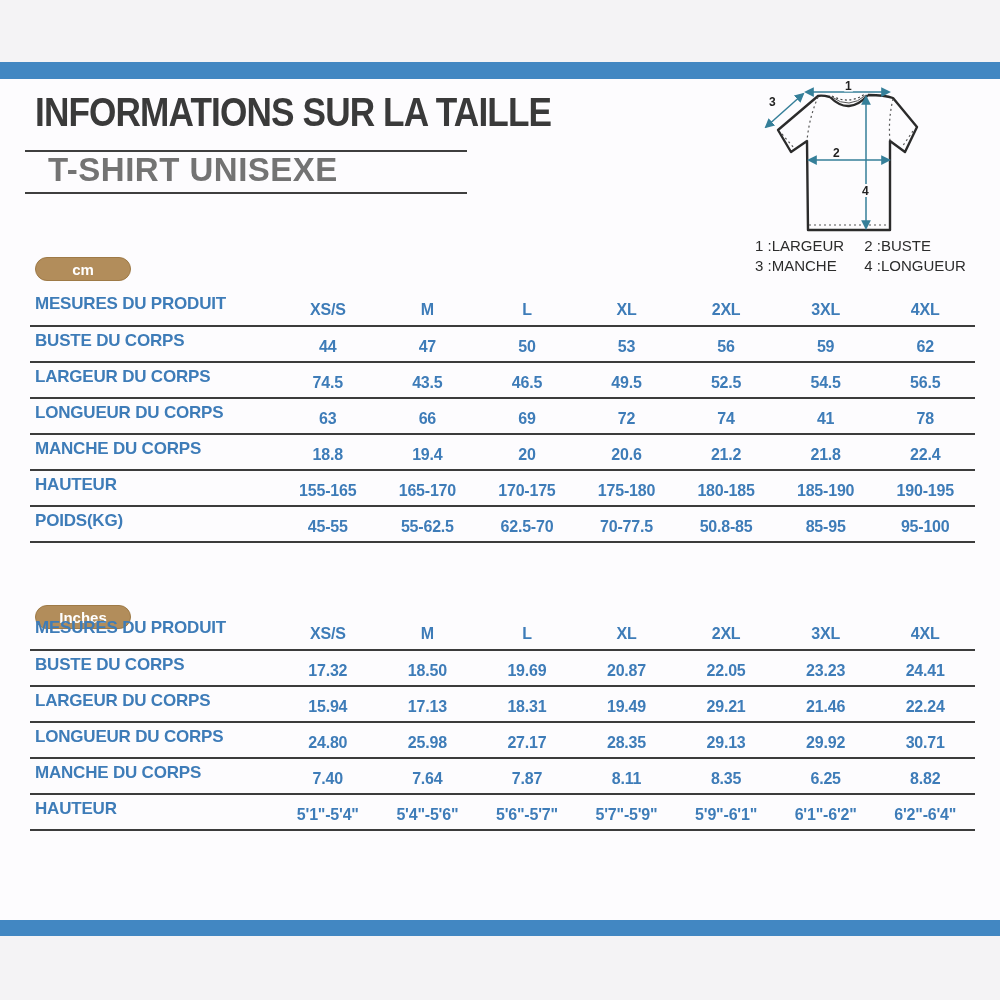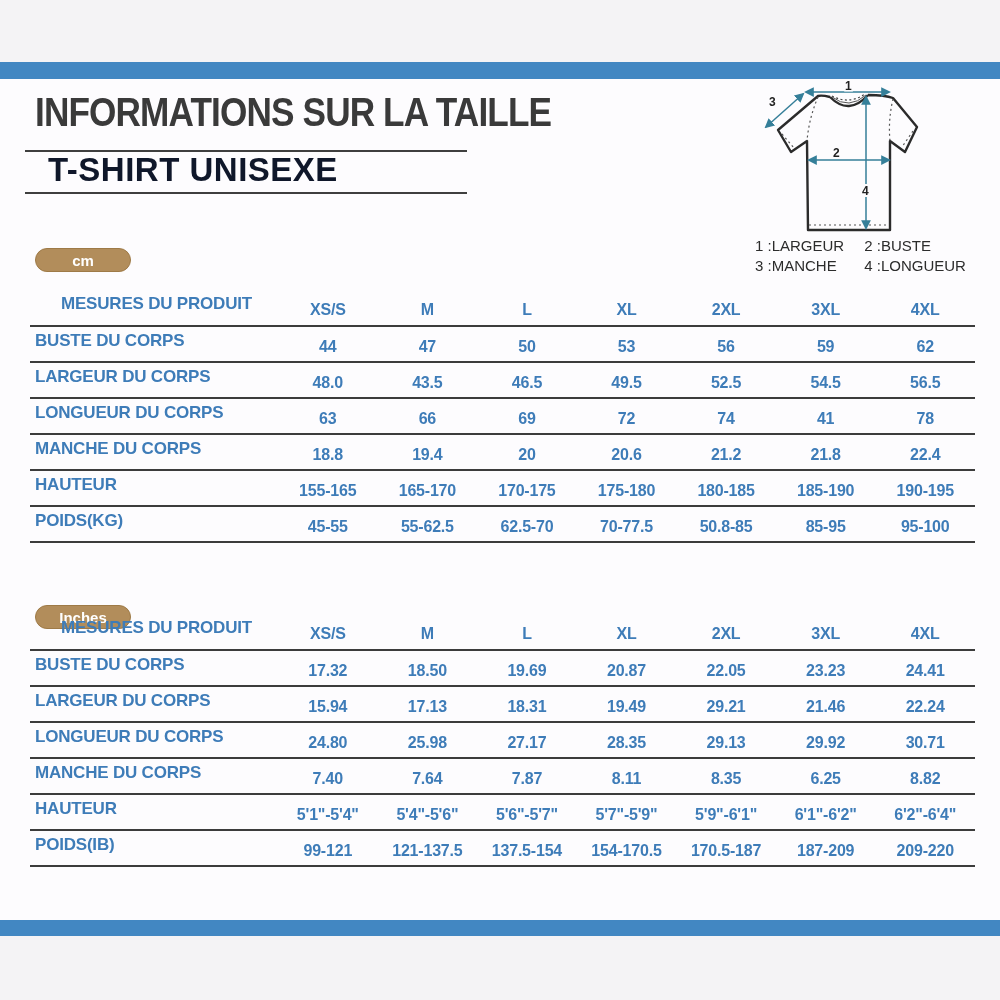--- a/index.html
+++ b/index.html
@@ -8,42 +8,42 @@
   .bar{position:absolute;left:0;width:1000px;background:var(--accent,#4287c2);}
   .bar.top{top:62px;height:17px;}
   .bar.bottom{top:920px;height:16px;}
   .content{position:absolute;left:0;top:79px;width:1000px;height:841px;background:#fdfcfe;}
 
   
   .title{position:absolute;left:35px;top:90px;font-size:40px;font-weight:bold;color:#3a3a3a;
          letter-spacing:-1px;transform:scaleX(.88);transform-origin:left top;white-space:nowrap;}
   .rule{position:absolute;left:25px;width:442px;height:0;border-top:2px solid #3f3f3f;}
   .rule.r1{top:150px;} .rule.r2{top:192px;}
-  .subtitle{position:absolute;left:48px;top:151px;font-size:33px;font-weight:bold;color:#0f172a;
+  .subtitle{position:absolute;left:48px;top:151px;font-size:33px;font-weight:bold;color:#737373;
             letter-spacing:.5px;white-space:nowrap;}
 
   
   .diagram{position:absolute;left:735px;top:80px;width:240px;height:155px;}
   .legend{position:absolute;left:755px;top:237px;display:grid;grid-template-columns:auto auto;
           column-gap:20px;row-gap:3px;font-size:15px;font-weight:normal;color:#2c2c2c;white-space:nowrap;}
 
   
   .badge{position:absolute;left:35px;width:96px;height:24px;border-radius:12px;background:var(--badge,#b28d5b);
          border:1px solid #9e7a47;color:#fff;font-weight:bold;font-size:15px;display:flex;
          align-items:center;justify-content:center;box-sizing:border-box;}
-  .badge.cm{top:248px;} .badge.inches{top:578px;margin-top:27px;}
+  .badge.cm{top:257px;} .badge.inches{top:578px;margin-top:27px;}
 
   
   .size-table{position:absolute;left:30px;width:945px;}
   .size-table.cm{top:290px;} .size-table.inches{top:614px;}
   .t-row{display:grid;grid-template-columns:248px repeat(7,1fr);border-bottom:2px solid #3c3c3c;
          height:34px;}
   .t-row.t-head{height:35px;}
   .cell{overflow:hidden;white-space:nowrap;}
-  .t-head .cell{color:#2e2e2e;font-weight:bold;font-size:21px;letter-spacing:-.5px;padding-top:4px;text-align:center;}
+  .t-head .cell{color:#2e2e2e;font-weight:bold;font-size:21px;letter-spacing:-.5px;padding-top:4px;}
   .t-head .cell.label{padding-left:5px;}
   .t-head .cell.val{text-align:center;}
   .t-row .cell.label{color:var(--blue,#3e7cb8);font-weight:bold;font-size:17px;letter-spacing:-.2px;
                      padding-left:5px;padding-top:4px;}
   .t-row .cell.val{color:var(--blue,#3e7cb8);font-weight:bold;font-size:16px;letter-spacing:-.2px;
                    text-align:center;padding-top:11px;}
 </style>
 </head>
 <body>
 
@@ -114,21 +114,21 @@
         <div class="cell val">44</div>
         <div class="cell val">47</div>
         <div class="cell val">50</div>
         <div class="cell val">53</div>
         <div class="cell val">56</div>
         <div class="cell val">59</div>
         <div class="cell val">62</div>
       </div>
       <div class="t-row">
         <div class="cell label">LARGEUR DU CORPS</div>
-        <div class="cell val">48.0</div>
+        <div class="cell val">74.5</div>
         <div class="cell val">43.5</div>
         <div class="cell val">46.5</div>
         <div class="cell val">49.5</div>
         <div class="cell val">52.5</div>
         <div class="cell val">54.5</div>
         <div class="cell val">56.5</div>
       </div>
       <div class="t-row">
         <div class="cell label">LONGUEUR DU CORPS</div>
         <div class="cell val">63</div>
@@ -226,25 +226,15 @@
       <div class="t-row">
         <div class="cell label">HAUTEUR</div>
         <div class="cell val">5'1"-5'4"</div>
         <div class="cell val">5'4"-5'6"</div>
         <div class="cell val">5'6"-5'7"</div>
         <div class="cell val">5'7"-5'9"</div>
         <div class="cell val">5'9"-6'1"</div>
         <div class="cell val">6'1"-6'2"</div>
         <div class="cell val">6'2"-6'4"</div>
       </div>
-      <div class="t-row">
-        <div class="cell label">POIDS(IB)</div>
-        <div class="cell val">99-121</div>
-        <div class="cell val">121-137.5</div>
-        <div class="cell val">137.5-154</div>
-        <div class="cell val">154-170.5</div>
-        <div class="cell val">170.5-187</div>
-        <div class="cell val">187-209</div>
-        <div class="cell val">209-220</div>
-      </div>
     </div>
 
 </div>
 
 </body></html>

